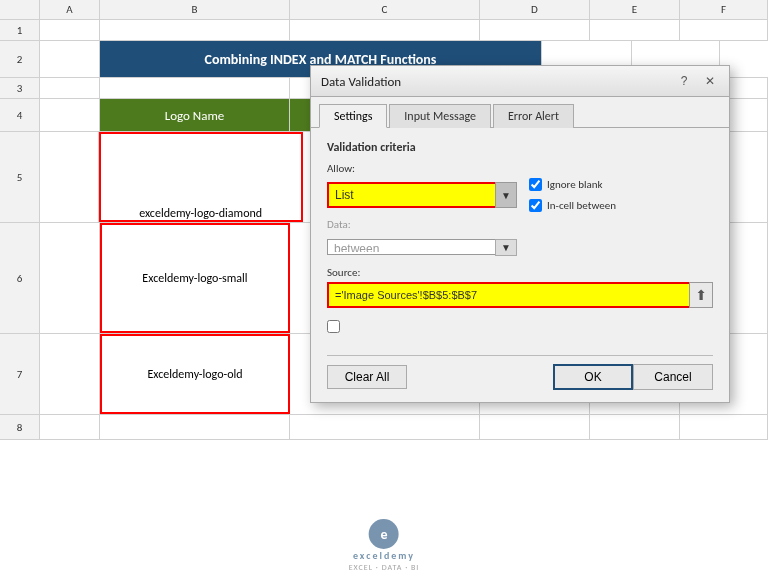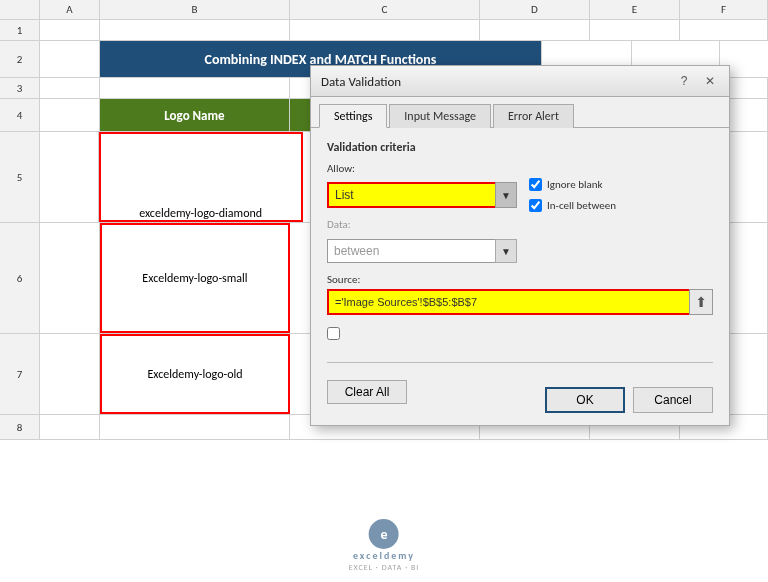--- a/index.html
+++ b/index.html
@@ -114,21 +114,21 @@
       display: flex;
       align-items: center;
       justify-content: center;
       border-right: 1px solid #d0d0d0;
     }
 
     
     .header-name {
       background: #4e7a1e;
       color: #fff;
-      font-weight: bold;
+      font-weight: normal;
       width: 190px;
     }
     .header-logo {
       background: #4e7a1e;
       color: #fff;
       font-weight: bold;
       width: 190px;
     }
 
     
@@ -293,21 +293,21 @@
     }
 
     
     .data-dropdown-wrapper {
       position: relative;
       width: 190px;
     }
 
     .data-dropdown {
       width: 100%;
-      height: 24px;
+      height: 16px;
       background: #fff;
       border: 1px solid #999;
       padding: 2px 24px 2px 6px;
       font-size: 12px;
       appearance: none;
       color: #999;
     }
 
     .data-label {
       font-size: 11px;
@@ -399,22 +399,20 @@
       border: 1px solid #aaa;
     }
 
     .btn-clear-all {
       border: 1px solid #aaa;
       background: #e8e8e8;
     }
 
     .footer-right {
       display: flex;
-      gap: 8px;
-      margin-top: 16px;
     }
 
     
     .watermark {
       position: absolute;
       bottom: 10px;
       left: 50%;
       transform: translateX(-50%);
       display: flex;
       flex-direction: column;

